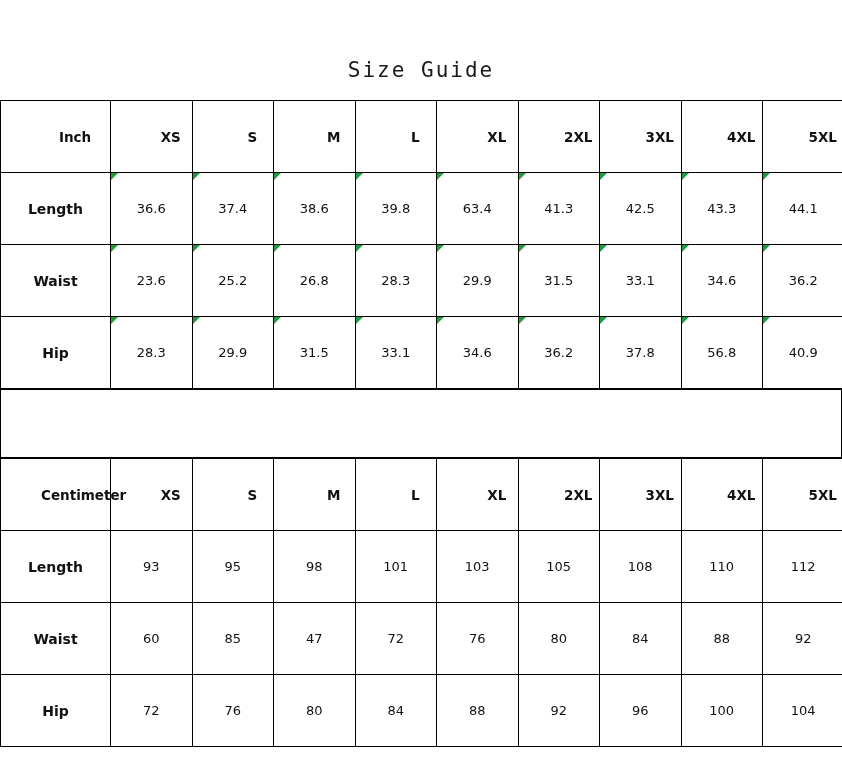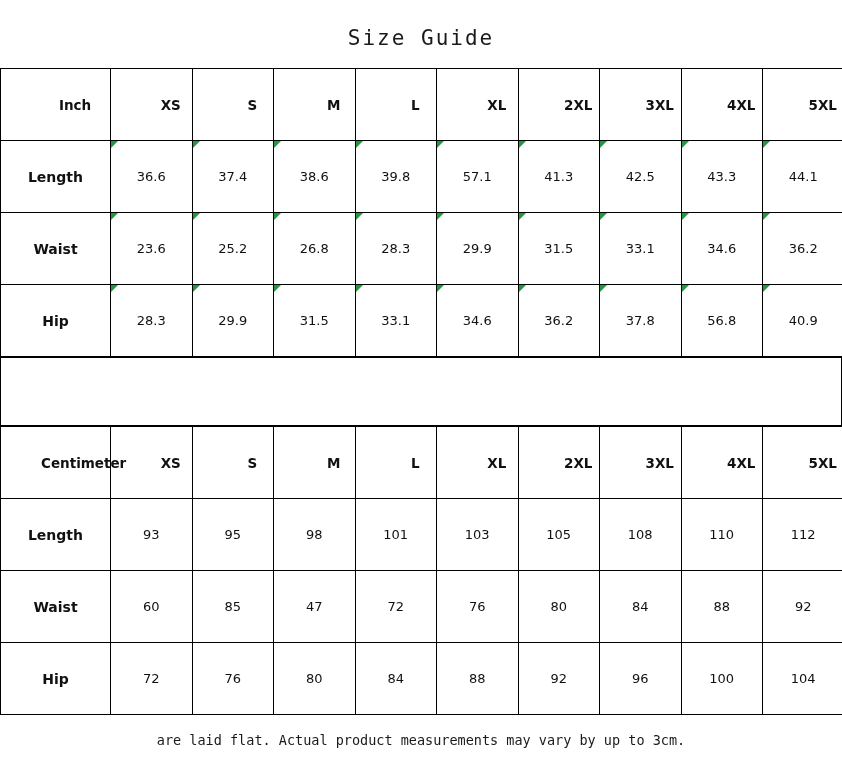--- a/index.html
+++ b/index.html
@@ -21,20 +21,21 @@
     box-sizing: border-box;
   }
   .title {
     text-align: center;
     font-family: "DejaVu Sans Mono", monospace;
     font-size: 21px;
     letter-spacing: 2px;
     color: #1a1a1a;
     padding-top: 26px;
     padding-bottom: 18px;
+    margin-top: 32px;
   }
   table.sizetable {
     border-collapse: collapse;
     width: 842px;
     table-layout: fixed;
     font-family: "DejaVu Sans", sans-serif;
   }
   table.sizetable td {
     border: 1px solid #000000;
     text-align: center;
@@ -119,21 +120,21 @@
         <td class="hdr">3XL</td>
         <td class="hdr">4XL</td>
         <td class="hdr">5XL</td>
       </tr>
       <tr>
         <td class="rowlabel">Length</td>
         <td class="corner">36.6</td>
         <td class="corner">37.4</td>
         <td class="corner">38.6</td>
         <td class="corner">39.8</td>
-        <td class="corner">57.1</td>
+        <td class="corner">63.4</td>
         <td class="corner">41.3</td>
         <td class="corner">42.5</td>
         <td class="corner">43.3</td>
         <td class="corner">44.1</td>
       </tr>
       <tr>
         <td class="rowlabel">Waist</td>
         <td class="corner">23.6</td>
         <td class="corner">25.2</td>
         <td class="corner">26.8</td>

